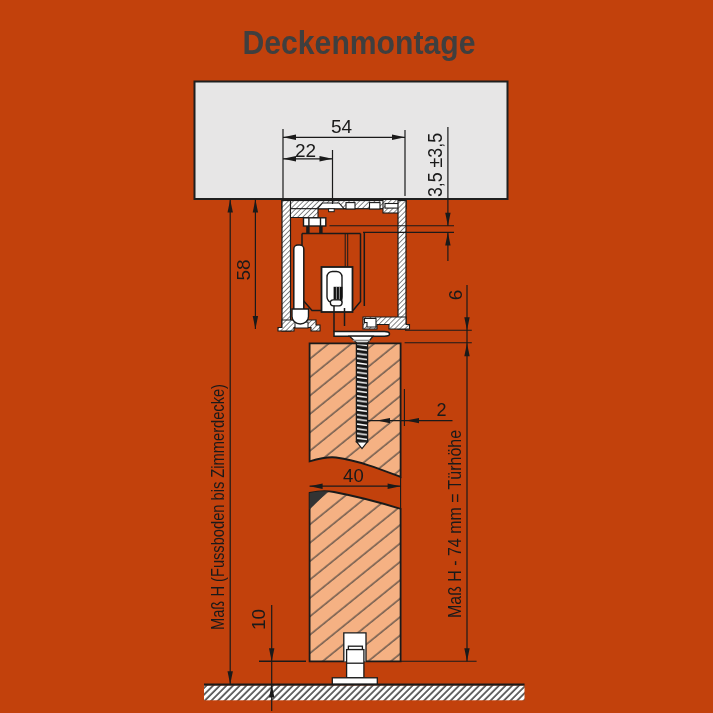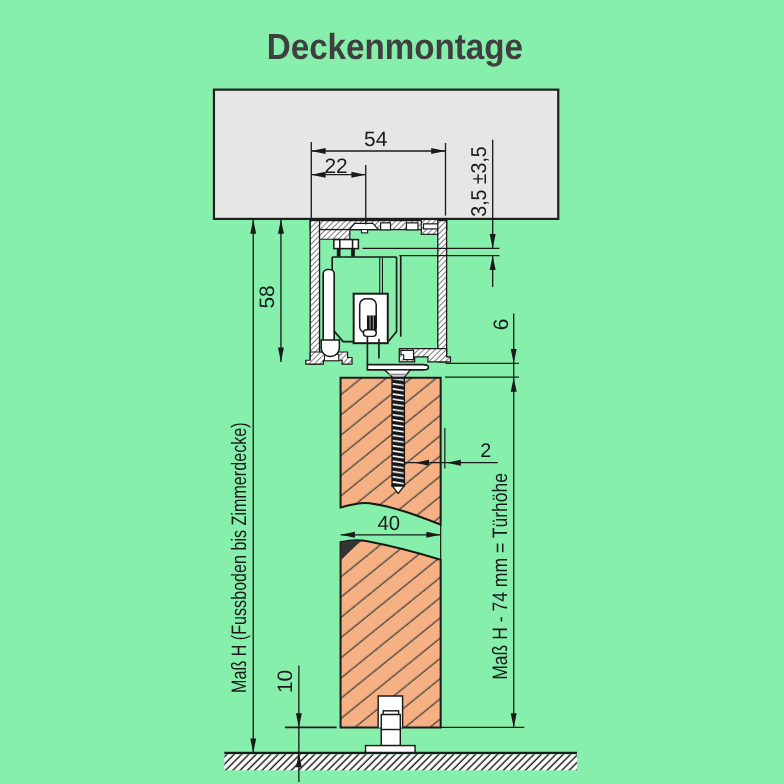--- a/index.html
+++ b/index.html
@@ -1,16 +1,16 @@
 <!DOCTYPE html>
 <html><head>
 <meta charset="utf-8">
 <style>
   html,body{margin:0;padding:0;background:#fff;}
-  #stage{position:relative;width:713px;height:713px;background:#86efac;overflow:hidden;
+  #stage{position:relative;width:713px;height:713px;background:#c2410c;overflow:hidden;
          font-family:"Liberation Sans",sans-serif;}
   svg{position:absolute;left:0;top:0;}
   text{fill:#1a1a1a;font-family:"Liberation Sans",sans-serif;}
 </style>
 </head>
 <body>
 <div id="stage">
 <svg width="713" height="713" viewBox="0 0 713 713">
 <defs>
 

